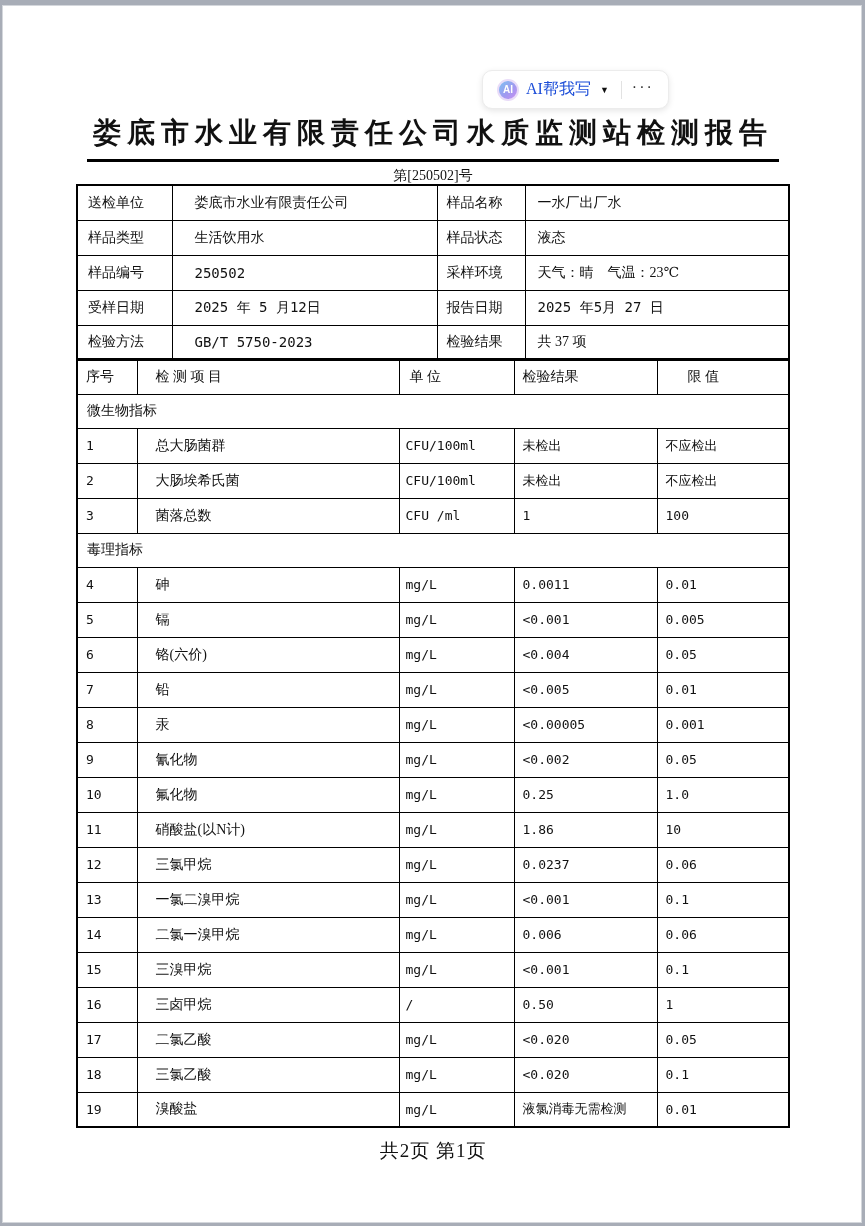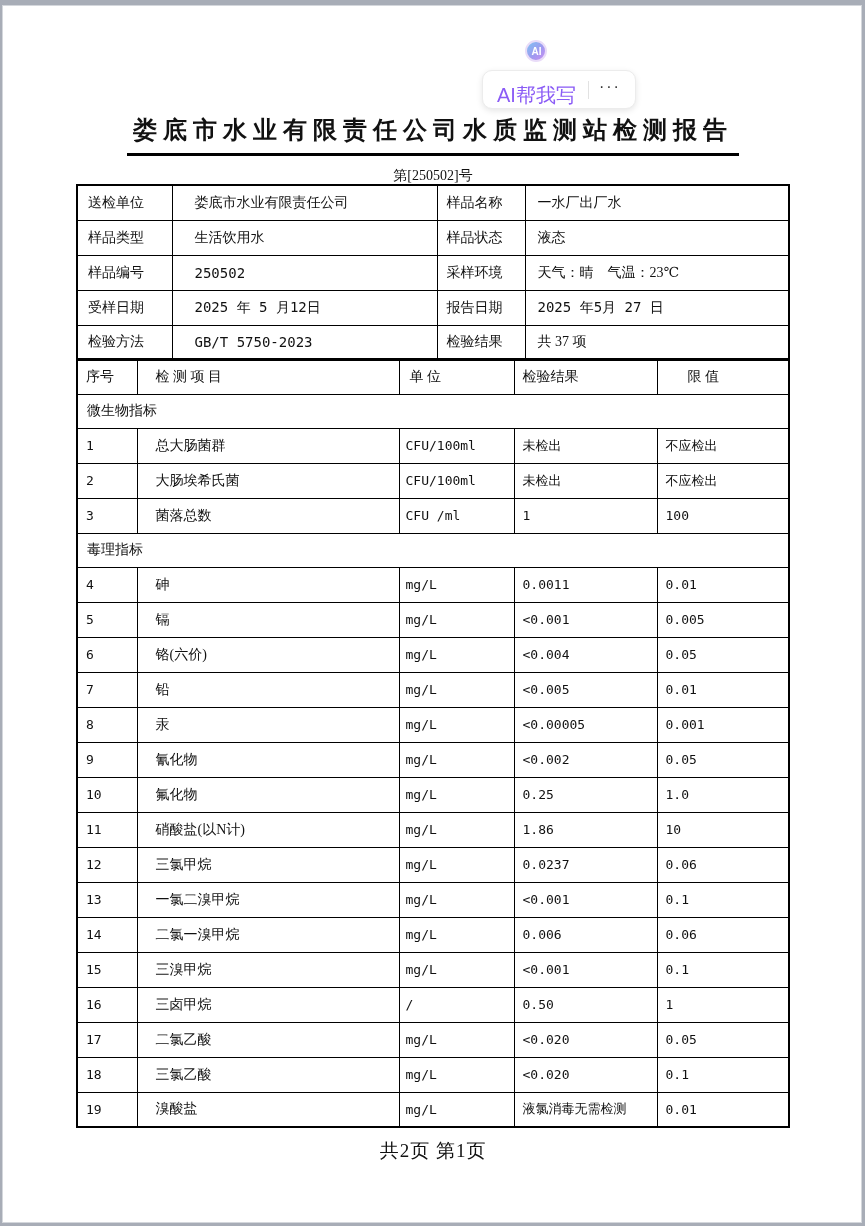--- a/index.html
+++ b/index.html
@@ -24,37 +24,37 @@
     height: 39px;
     display: flex; align-items: center;
     background: #fff;
     border: 1px solid #ececec;
     border-radius: 10px;
     box-shadow: 0 2px 6px rgba(0,0,0,0.10);
     padding: 0 10px;
     font-family: "Liberation Sans", sans-serif;
     cursor: pointer;
   }
-  .ai-write { display: flex; align-items: center; gap: 20px; padding: 0 4px; flex-direction: column; }
+  .ai-write { display: flex; align-items: center; gap: 7px; padding: 0 4px; }
   .ai-badge {
     width: 22px; height: 22px; border-radius: 50%;
     background: linear-gradient(135deg, #7ec3f2 0%, #9f9af0 55%, #c98ef2 100%);
     color: #fff; font-size: 10px; font-weight: bold;
     display: flex; align-items: center; justify-content: center;
     border: 2px solid #e9dcf8;
   }
-  .ai-label { font-size: 20px; color: #8b5cf6; }
+  .ai-label { font-size: 16px; color: #1d4ed8; font-family: Liberation Serif, serif; }
   .ai-caret { font-size: 9px; color: #111; margin-left: 2px; }
   .ai-divider { width: 1px; height: 18px; background: #e2e2e2; margin: 0 8px; }
   .ai-more { font-size: 16px; color: #333; letter-spacing: 2px; padding: 0 4px 6px 2px; line-height: 10px; }
   
   .title-wrap { position: absolute; left: 0; top: 108px; width: 860px; text-align: center; }
   .doc-title {
     display: inline-block;
-    font-size: 24px; font-weight: bold;
+    font-size: 28px; font-weight: bold;
     letter-spacing: 6px;
     padding: 0 6px 7px 6px;
     border-bottom: 3px solid #000;
   }
   .report-no-wrap { position: absolute; left: 0; top: 160px; width: 860px; text-align: center; }
   .report-no { font-size: 14px; }
   
   .mono { font-family: "DejaVu Sans Mono", "Liberation Mono", monospace; }
   table.grid {
     position: absolute;

